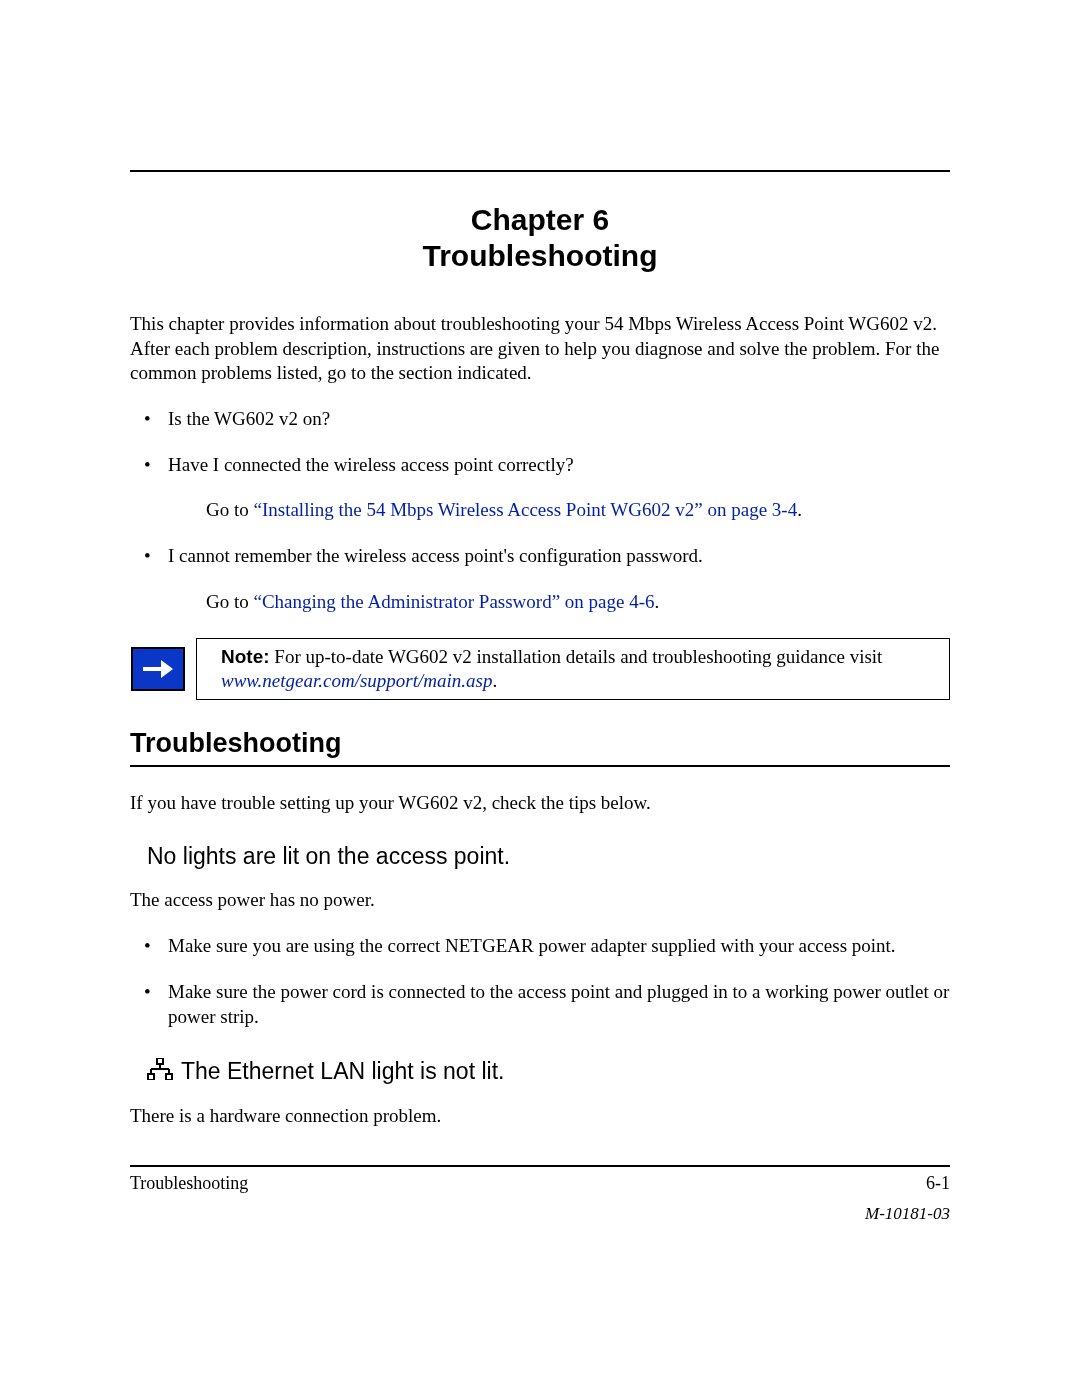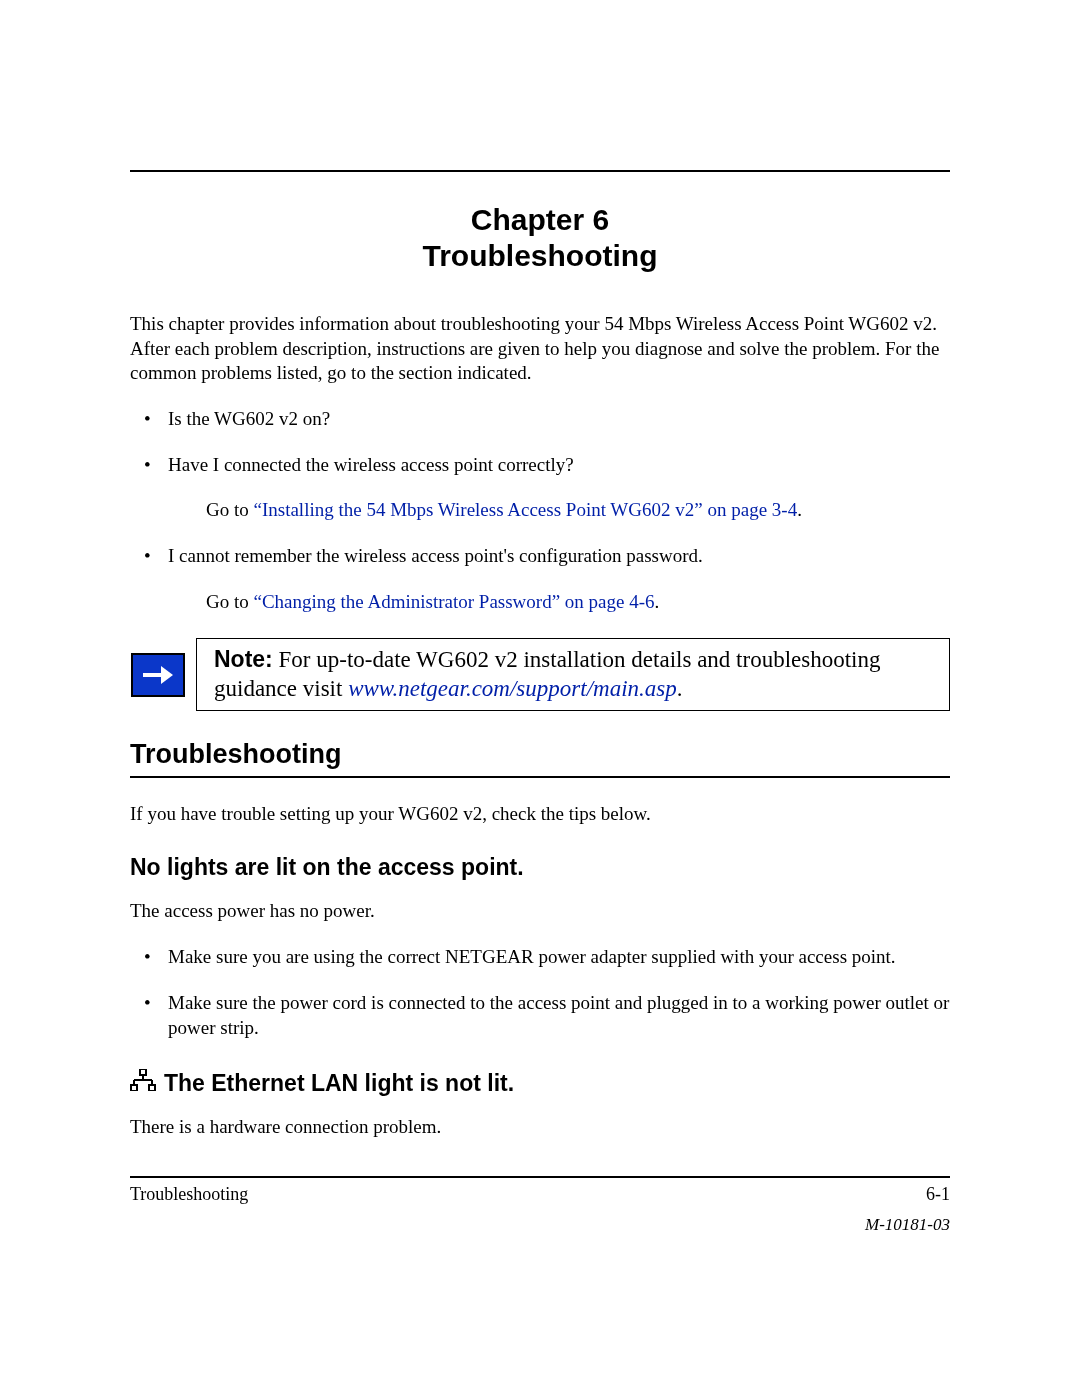--- a/index.html
+++ b/index.html
@@ -77,22 +77,22 @@
     height: 40px;
     background: #0b37c9;
     border: 2px solid #000;
     display: flex;
     align-items: center;
     justify-content: center;
   }
   .note-text {
     flex: 1;
     border: 1px solid #000;
-    padding: 6px 17px;
-    font-size: 23px;
+    padding: 6px 24px;
+    font-size: 19px;
     line-height: 1.25;
     margin-left: 10px;
   }
   .note-text .label {
     font-weight: bold;
     font-family: Arial, Helvetica, sans-serif;
   }
   .note-text .url {
     color: #001fa8;
     font-style: italic;
@@ -100,25 +100,24 @@
   .section-h1 {
     font-family: Arial, Helvetica, sans-serif;
     font-weight: bold;
     font-size: 27px;
     border-bottom: 2px solid #000;
     padding-bottom: 6px;
     margin: 20px 0 24px 0;
   }
   .section-h2 {
     font-family: Arial, Helvetica, sans-serif;
-    font-weight: bold;
+    font-weight: normal;
     font-size: 23px;
-    margin: 28px 0 18px 0;
-    display: flex;
-    align-items: center;
+    margin: 28px 0 18px 17px;
+    display: flex;
     gap: 8px;
   }
   .net-icon {
     display: inline-block;
     vertical-align: middle;
   }
   .footer-rule {
     border-top: 2px solid #000;
     margin-top: 36px;
     padding-top: 6px;

